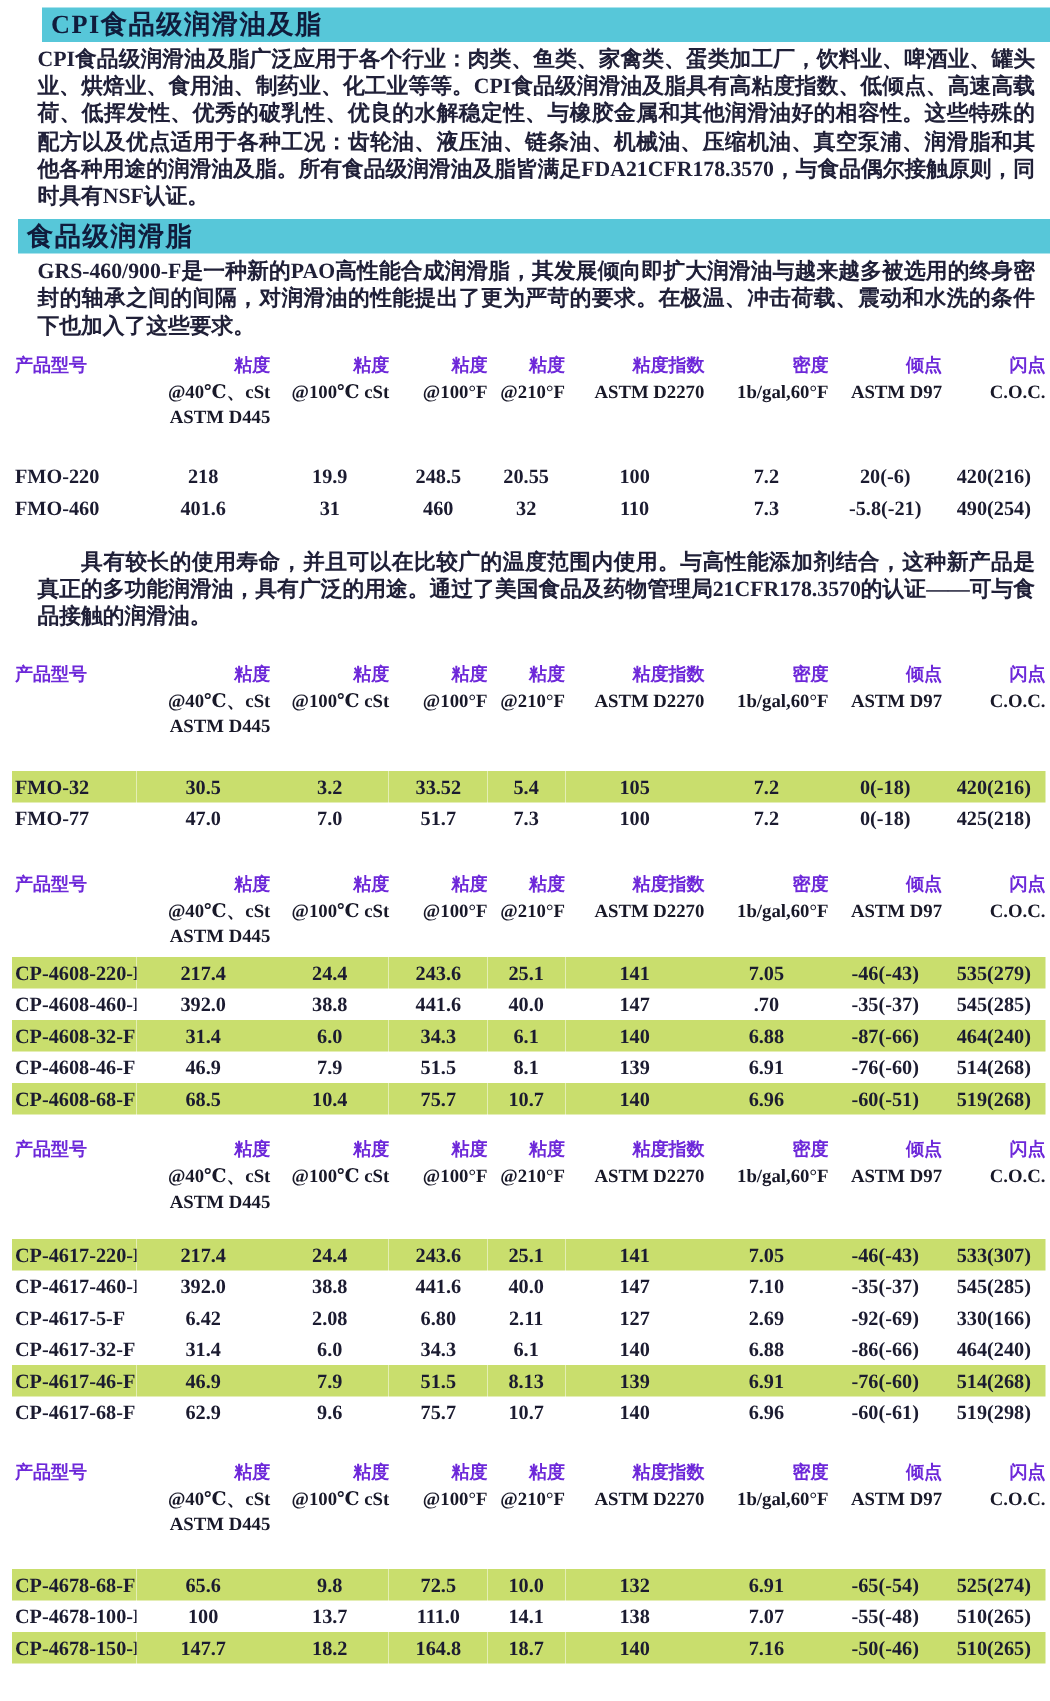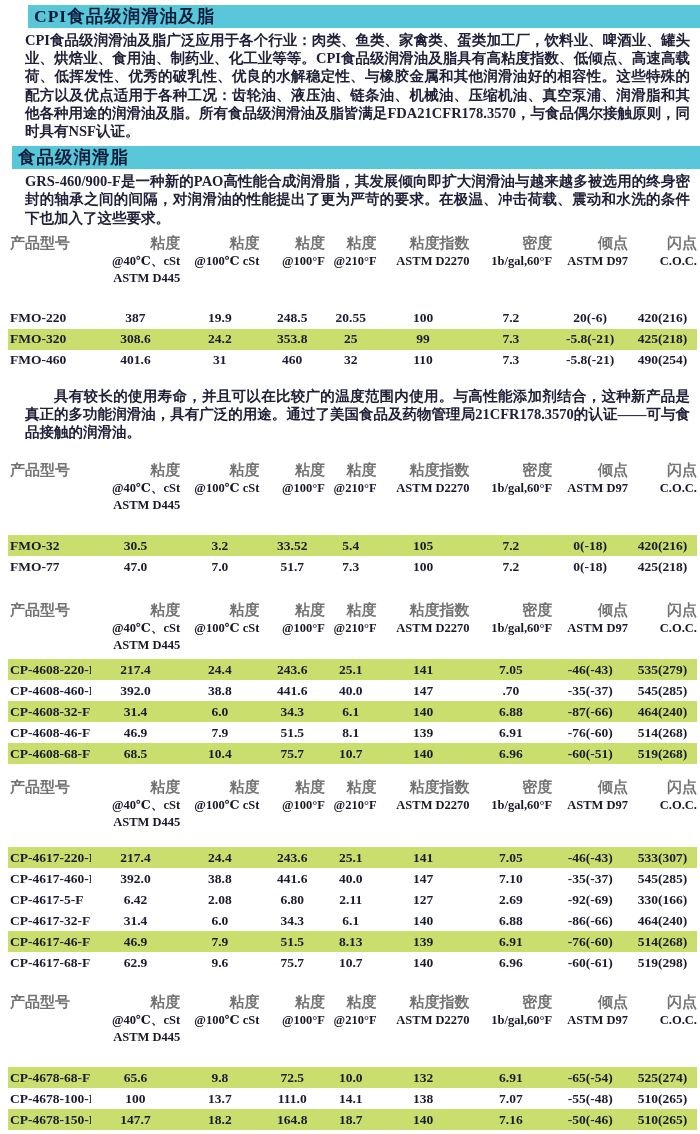--- a/index.html
+++ b/index.html
@@ -32,21 +32,21 @@
   .table-wrap { margin: 0 3px 0 8px; }
   .table-wrap.t0 { margin-top: 7px; }
   .table-wrap.t1 { margin-top: 20px; }
   .table-wrap.t2 { margin-top: 24px; }
   .table-wrap.t3 { margin-top: 14px; }
   .table-wrap.t4 { margin-top: 20px; }
 
   table.spec-table { width: 100%; border-collapse: collapse; table-layout: fixed; }
   table.spec-table th { font-weight: bold; vertical-align: top; padding: 0; text-align: right; }
   table.spec-table th.model { text-align: left; padding-left: 2px; }
-  .hl1 { font-size: 15px; line-height: 19px; color: #737373; }
+  .hl1 { font-size: 12px; line-height: 19px; color: #6d28d9; }
   .hl2 { font-size: 12.5px; line-height: 17px; color: #181828; }
   tr.spacer td { height: 8px; }
   .table-wrap.t2 tr.spacer td { height: 5px; }
   .table-wrap.t3 tr.spacer td { height: 16px; }
   table.spec-table td {
     height: 21px; padding: 0;
     font-size: 13.5px; text-align: center; color: #1b1b30;
     white-space: nowrap; overflow: hidden;
   }
   table.spec-table td.model { text-align: left; padding-left: 2px; font-size: 13.5px; }
@@ -121,39 +121,28 @@
               <div class="hl2">C.O.C.</div>
             </th>
           </tr>
         </thead>
         <tbody>
           <tr class="spacer">
             <td colspan="9"></td>
           </tr>
           <tr>
             <td class="model">FMO-220</td>
-            <td>387</td>
+            <td>218</td>
             <td>19.9</td>
             <td>248.5</td>
             <td>20.55</td>
             <td>100</td>
             <td>7.2</td>
             <td>20(-6)</td>
             <td>420(216)</td>
-          </tr>
-          <tr class="hl">
-            <td class="model">FMO-320</td>
-            <td>308.6</td>
-            <td>24.2</td>
-            <td>353.8</td>
-            <td>25</td>
-            <td>99</td>
-            <td>7.3</td>
-            <td>-5.8(-21)</td>
-            <td>425(218)</td>
           </tr>
           <tr>
             <td class="model">FMO-460</td>
             <td>401.6</td>
             <td>31</td>
             <td>460</td>
             <td>32</td>
             <td>110</td>
             <td>7.3</td>
             <td>-5.8(-21)</td>

